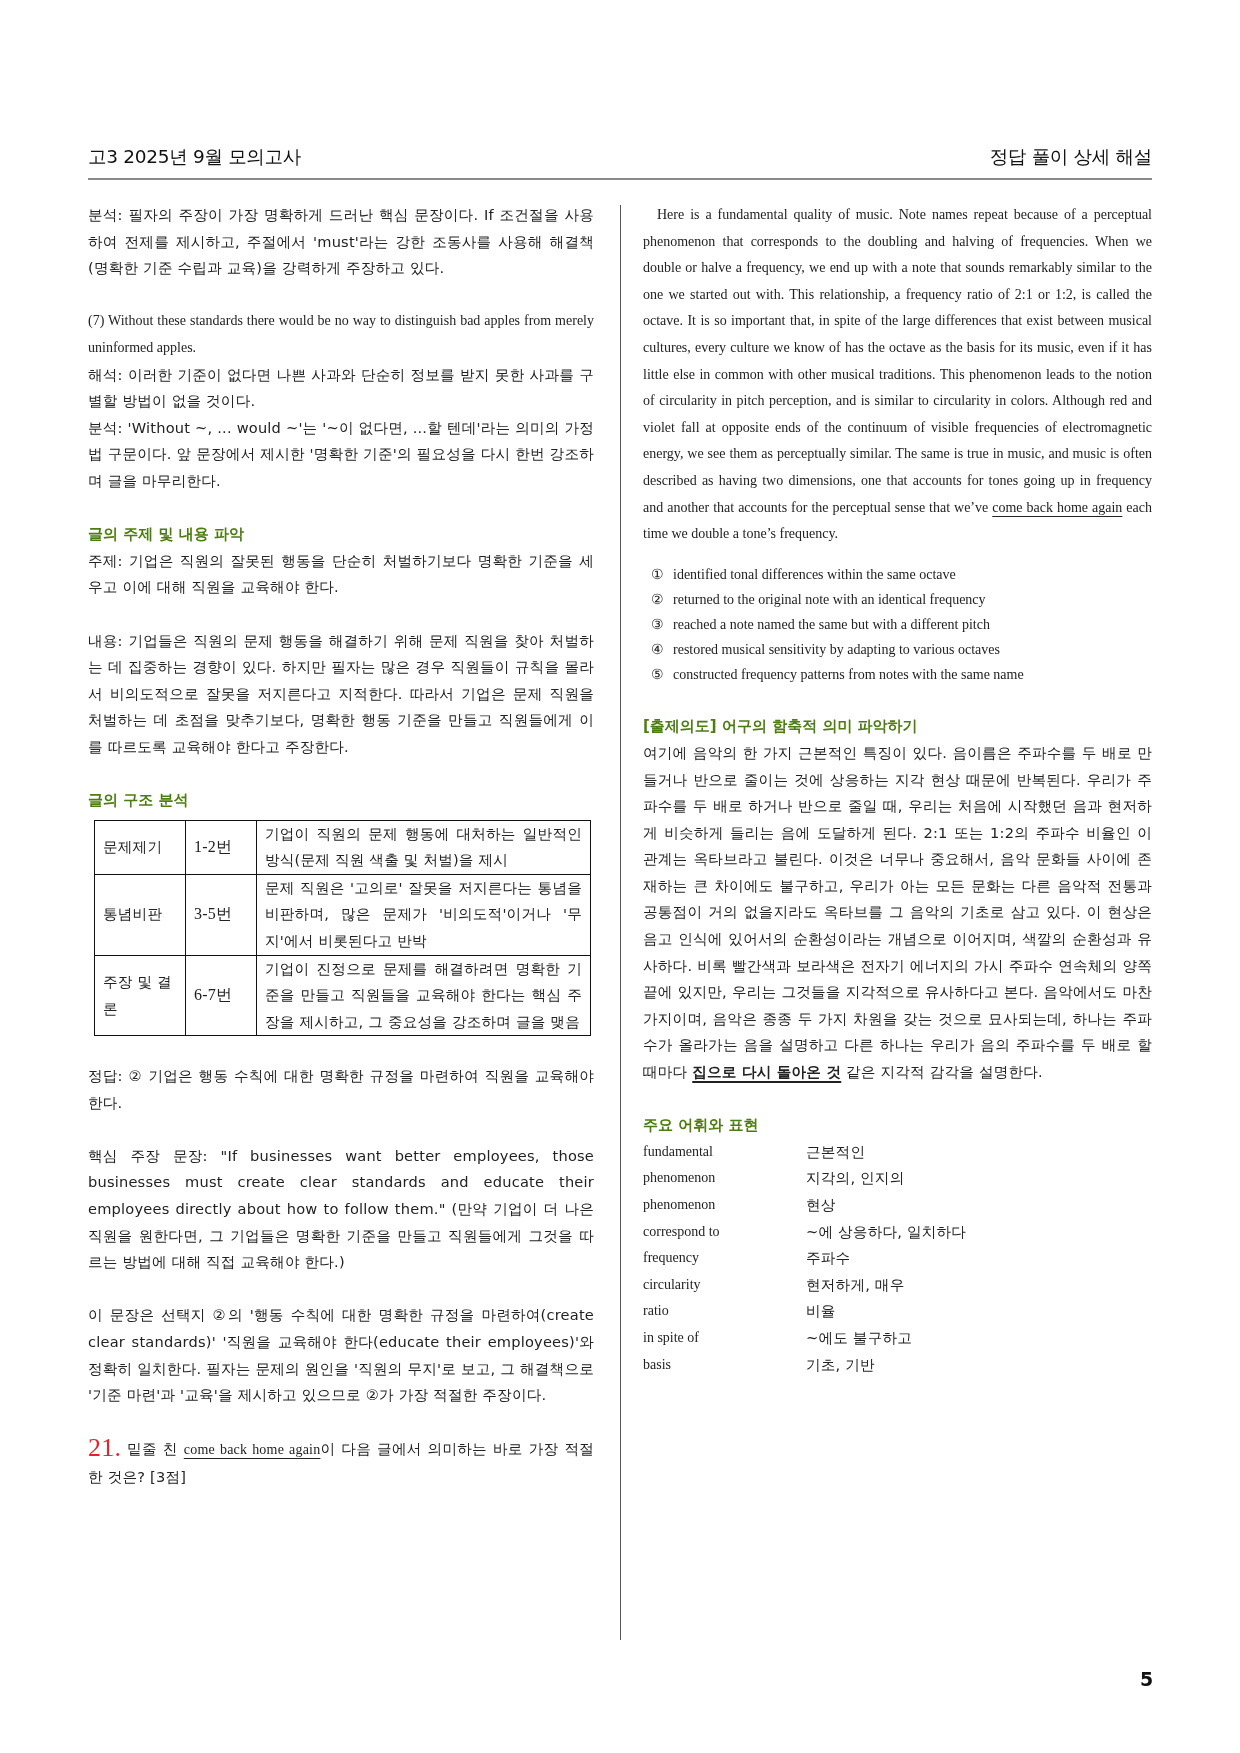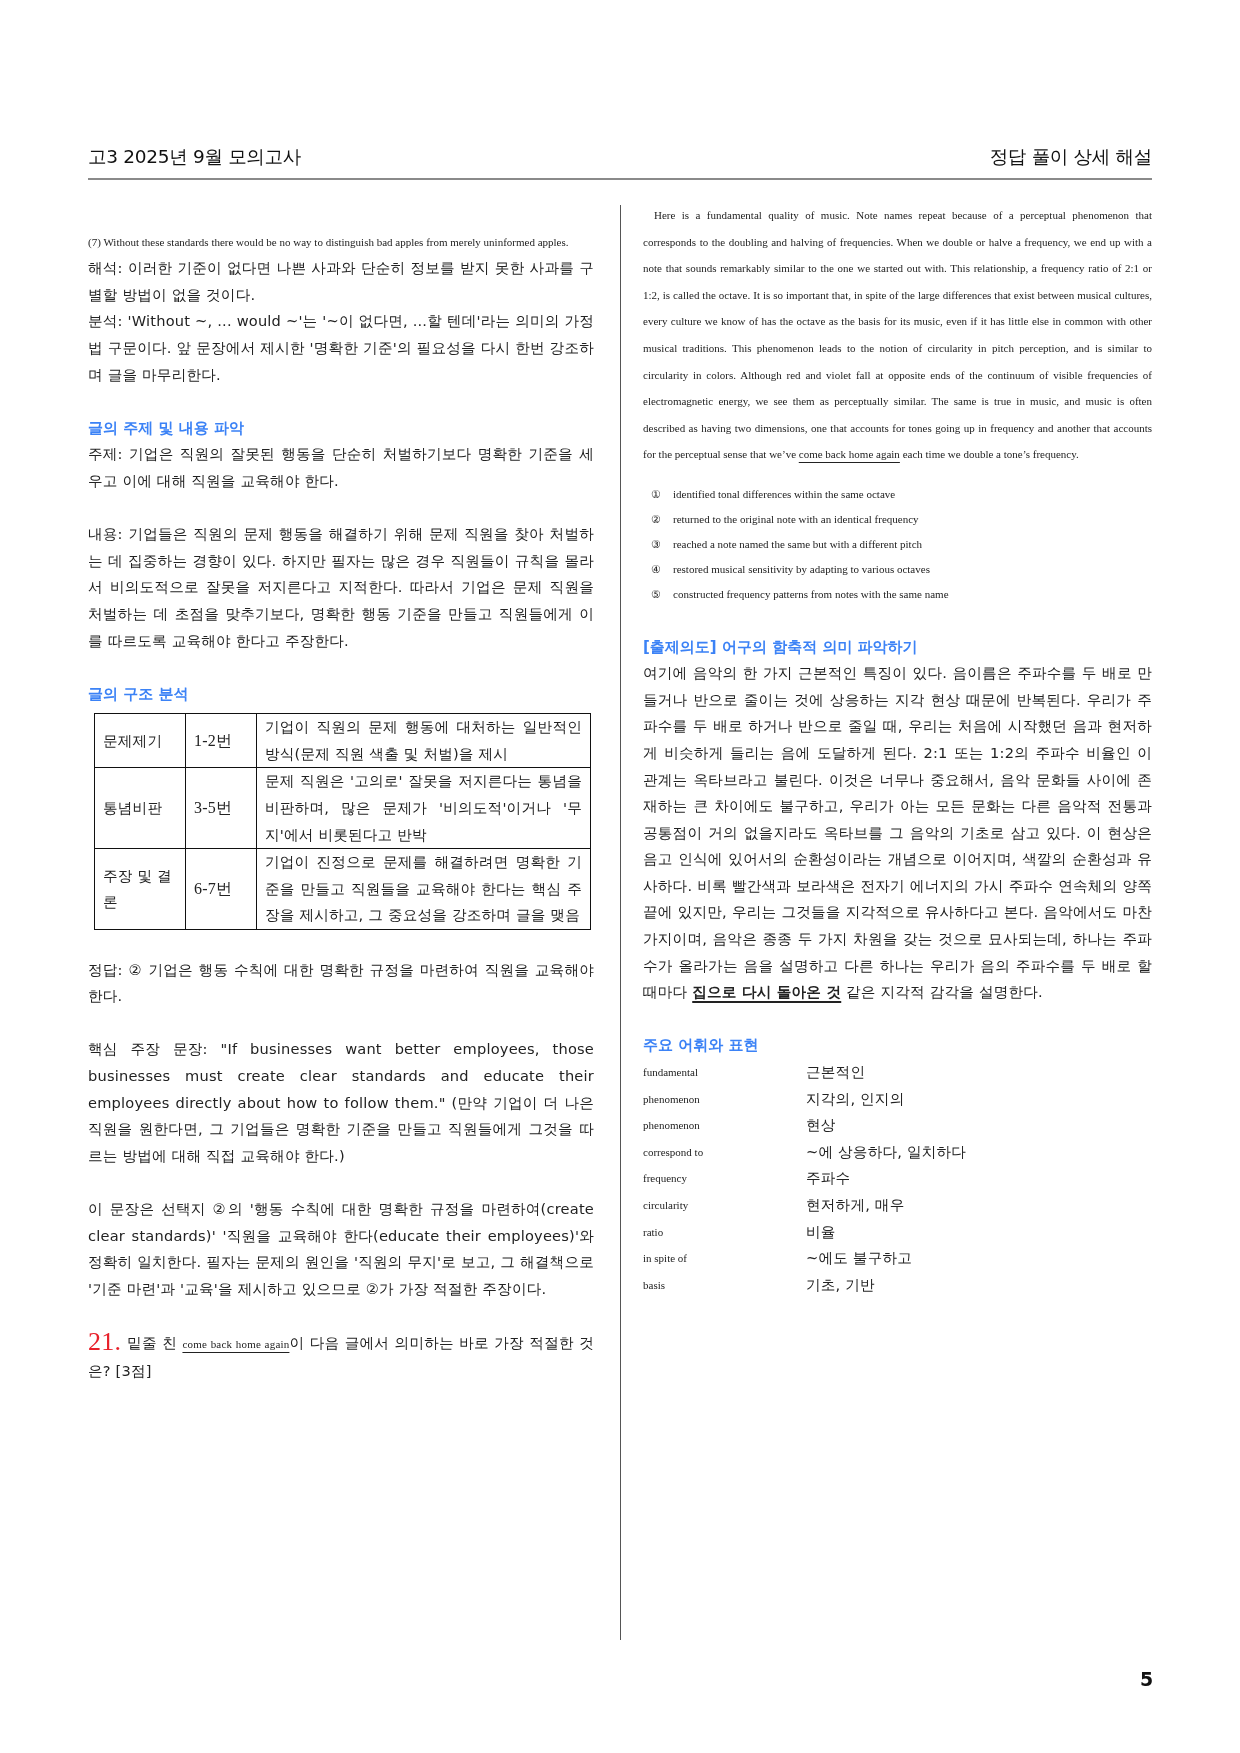--- a/index.html
+++ b/index.html
@@ -16,22 +16,22 @@
 
   .col-divider { position: absolute; left: 620px; top: 205px; width: 1px; height: 1435px; background: #555; }
 
   .col { position: absolute; font-size: 15.6px; line-height: 26.6px; color: #222; }
   .col-left { left: 88px; top: 202px; width: 506px; }
   .col-right { left: 643px; top: 202px; width: 509px; }
 
   .p { margin: 0; text-align: justify; text-align-last: left; }
   .gap { height: 26.6px; }
   .kr { font-family: "DejaVu Sans", "Liberation Sans", sans-serif; font-size: 14.6px; letter-spacing: 0.2px; }
-  .en { font-family: "Liberation Serif", "DejaVu Serif", serif; font-size: 11px; }
-  .h { font-family: "DejaVu Sans", "Liberation Sans", sans-serif; font-weight: bold; font-size: 15px; color: #3b82f6; margin: 0; line-height: 26.6px; }
+  .en { font-family: "Liberation Serif", "DejaVu Serif", serif; font-size: 14px; }
+  .h { font-family: "DejaVu Sans", "Liberation Sans", sans-serif; font-weight: bold; font-size: 15px; color: #4d7c0f; margin: 0; line-height: 26.6px; }
   .u { text-decoration: underline; text-underline-offset: 4px; text-decoration-thickness: 1px; }
   .bu { font-weight: bold; text-decoration: underline; text-underline-offset: 4px; text-decoration-thickness: 1.5px; }
 
   table.struct { border-collapse: collapse; margin: 6px 7px 0 6px; width: 497px; padding-left: 37px; }
   table.struct td { border: 1.5px solid #111; vertical-align: middle; padding: 0 8px; line-height: 26.6px; }
   table.struct td.c1 { width: 74px; }
   table.struct td.c2 { width: 54px; font-family: "Liberation Serif", "DejaVu Serif", serif; font-size: 16px; }
   table.struct td.c3 { text-align: justify; text-align-last: left; }
 
   .passage { text-indent: 1em; }
@@ -52,20 +52,21 @@
 
 <div class="header">
   <div class="header-left">고3 2025년 9월 모의고사</div>
   <div class="header-right">정답 풀이 상세 해설</div>
 </div>
 <div class="header-rule"></div>
 
 <div class="col-divider"></div>
 
 <div class="col col-left">
+  <p class="p kr">분석: 필자의 주장이 가장 명확하게 드러난 핵심 문장이다. If 조건절을 사용하여 전제를 제시하고, 주절에서 'must'라는 강한 조동사를 사용해 해결책(명확한 기준 수립과 교육)을 강력하게 주장하고 있다.</p>
   <div class="gap"></div>
 
   <p class="p en">(7) Without these standards there would be no way to distinguish bad apples from merely uninformed apples.</p>
   <p class="p kr">해석: 이러한 기준이 없다면 나쁜 사과와 단순히 정보를 받지 못한 사과를 구별할 방법이 없을 것이다.</p>
   <p class="p kr">분석: 'Without ~, ... would ~'는 '~이 없다면, ...할 텐데'라는 의미의 가정법 구문이다. 앞 문장에서 제시한 '명확한 기준'의 필요성을 다시 한번 강조하며 글을 마무리한다.</p>
   <div class="gap"></div>
 
   <p class="h">글의 주제 및 내용 파악</p>
   <p class="p kr">주제: 기업은 직원의 잘못된 행동을 단순히 처벌하기보다 명확한 기준을 세우고 이에 대해 직원을 교육해야 한다.</p>
   <div class="gap"></div>

